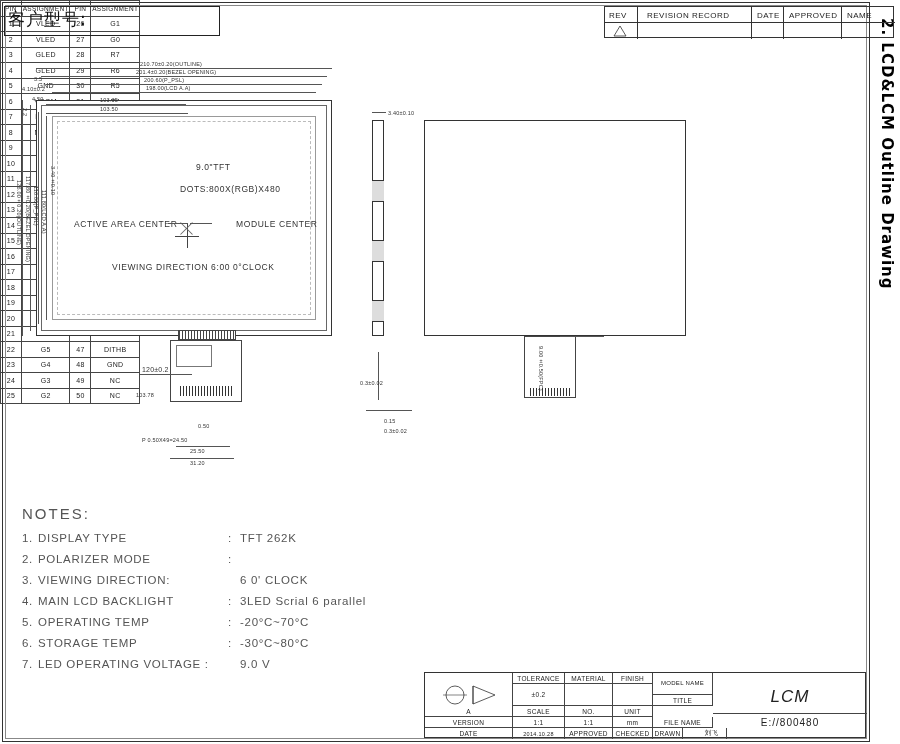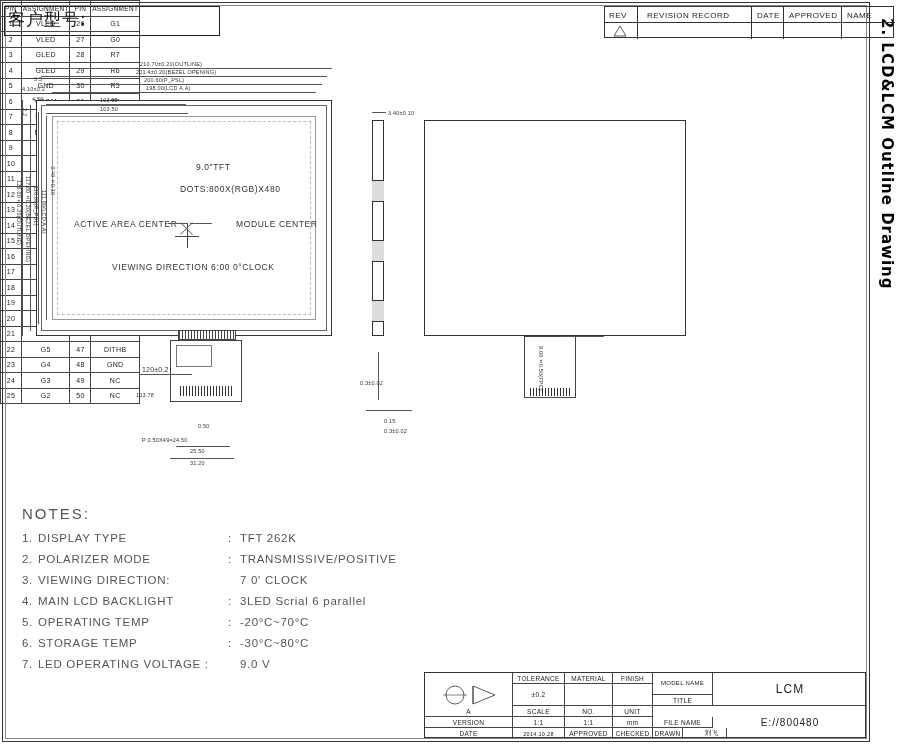--- a/index.html
+++ b/index.html
@@ -369,27 +369,26 @@
         <div class="note-row">
           <span class="note-idx">1.</span>
           <span class="note-label">DISPLAY TYPE</span>
           <span class="note-colon">:</span>
           <span class="note-val">TFT 262K</span>
         </div>
         <div class="note-row">
           <span class="note-idx">2.</span>
           <span class="note-label">POLARIZER MODE</span>
           <span class="note-colon">:</span>
-          <span class="note-val">TRANSMISSIVE/POSITIVE</span>
         </div>
         <div class="note-row">
           <span class="note-idx">3.</span>
           <span class="note-label">VIEWING DIRECTION:</span>
           <span class="note-colon"></span>
-          <span class="note-val">7 0' CLOCK</span>
+          <span class="note-val">6 0' CLOCK</span>
         </div>
         <div class="note-row">
           <span class="note-idx">4.</span>
           <span class="note-label">MAIN LCD BACKLIGHT</span>
           <span class="note-colon">:</span>
           <span class="note-val">3LED Scrial 6 parallel</span>
         </div>
         <div class="note-row">
           <span class="note-idx">5.</span>
           <span class="note-label">OPERATING TEMP</span>
@@ -444,17 +443,17 @@
 
     <div class="c" style="left:0;top:55px;width:88px;height:11px;border-left:none;border-bottom:none;">DATE</div>
     <div class="c" style="left:88px;top:55px;width:52px;height:11px;border-bottom:none;font-size:5.5px;">2014.10.28</div>
     <div class="c" style="left:140px;top:55px;width:48px;height:11px;border-bottom:none;">APPROVED</div>
     <div class="c" style="left:188px;top:55px;width:40px;height:11px;border-bottom:none;">CHECKED</div>
     <div class="c" style="left:228px;top:55px;width:30px;height:11px;border-bottom:none;">DRAWN</div>
     <div class="c" style="left:272px;top:55px;width:30px;height:11px;border-bottom:none;font-family:Liberation Sans, sans-serif;">刘飞</div>
 
     <div class="c" style="left:228px;top:44px;width:60px;height:11px;">FILE NAME</div>
 
-    <div class="c" style="left:288px;top:0;width:154px;height:33px;border-right:none;border-top:none;font-size:12px;letter-spacing:1px;">LCM</div>
+    <div class="c" style="left:288px;top:8px;width:154px;height:33px;border-right:none;border-top:none;font-size:17px;letter-spacing:1px;font-style:italic;">LCM</div>
     <div class="c" style="left:288px;top:33px;width:154px;height:33px;border-right:none;border-bottom:none;font-size:10px;letter-spacing:1px;">E://800480</div>
   </div>
 
 </div>
 
 </body></html>

